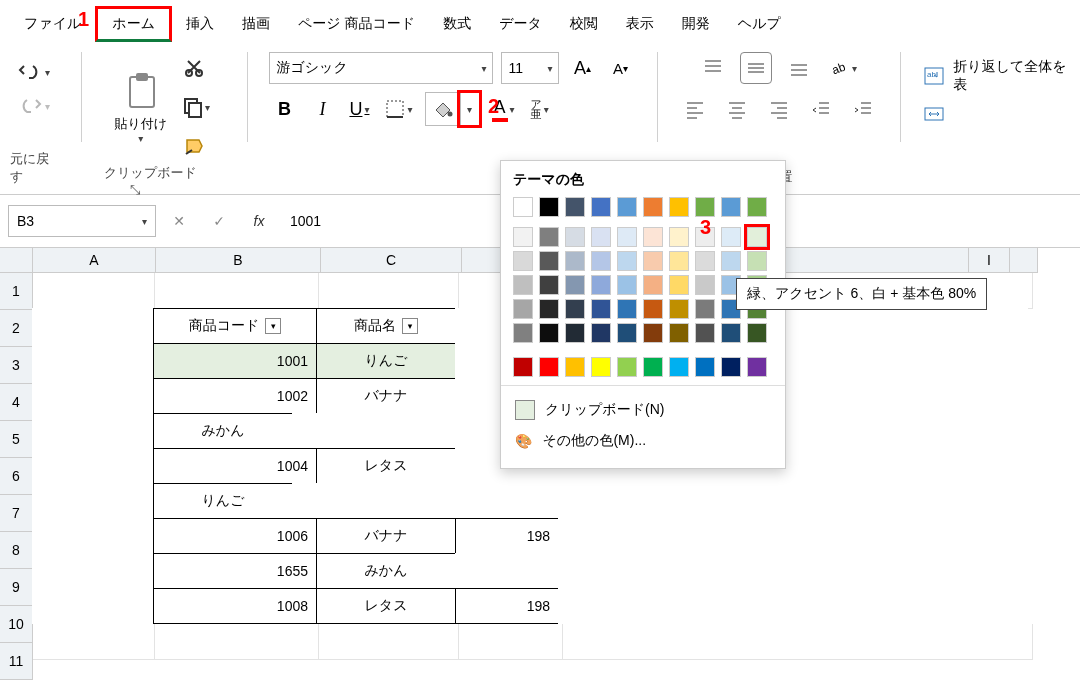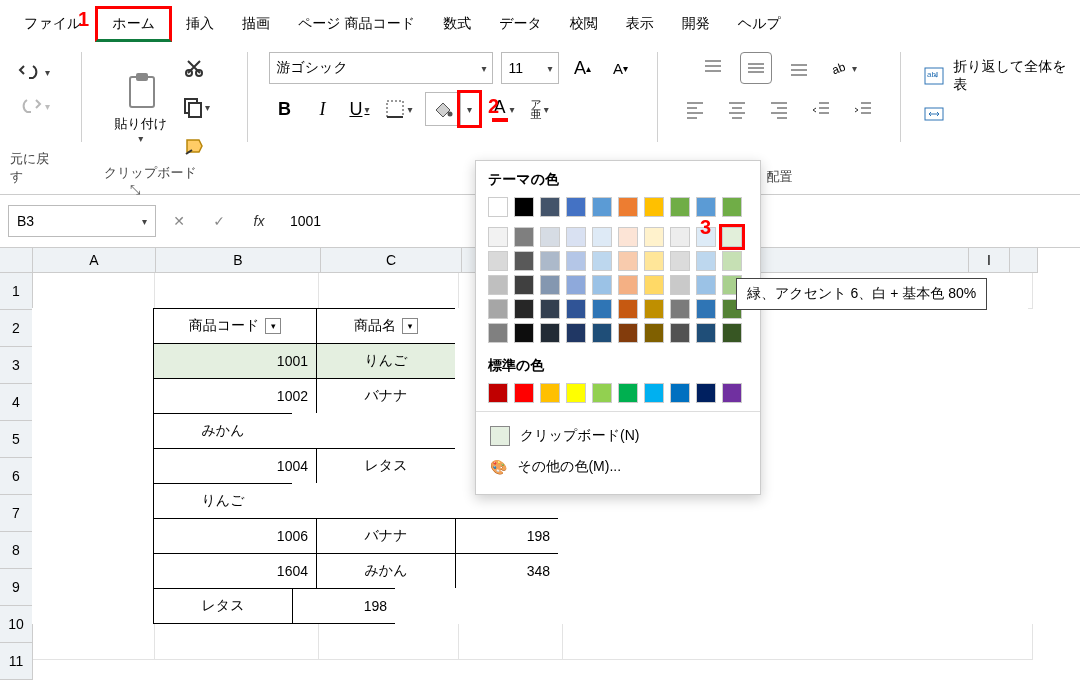--- a/index.html
+++ b/index.html
@@ -47,21 +47,21 @@
 .colhdrs{display:flex}
 .colhdr{height:24px;background:#eef2f5;border-right:1px solid #ccc;border-bottom:1px solid #ccc;display:flex;align-items:center;justify-content:center;font-size:14px}
 .cell{height:36px;border-right:1px solid #e3e3e3;border-bottom:1px solid #e3e3e3;display:flex;align-items:center;padding:0 8px;box-sizing:border-box;background:#fff}
 .grid-cols{display:flex;flex-direction:column}
 .row{display:flex}
 .wA{width:122px}.wB{width:164px}.wC{width:140px}.wD{width:104px}.wRest{width:470px}
 .tbl .cell{border:1px solid #000;margin:-1px 0 0 -1px;justify-content:flex-end}
 .tbl .hdr{justify-content:center;font-weight:normal;border:1px solid #000}
 .tbl .hdr .dd{margin-left:6px;border:1px solid #888;width:14px;height:14px;display:inline-flex;align-items:center;justify-content:center;font-size:9px}
 .sel{background:#e4efe0}
-.color-popup{position:absolute;left:475px;top:160px;width:260px;background:#fff;border:1px solid #ccc;box-shadow:0 4px 12px rgba(0,0,0,.2);padding:10px 12px 12px 12px;z-index:50}
+.color-popup{position:absolute;left:500px;top:160px;width:260px;background:#fff;border:1px solid #ccc;box-shadow:0 4px 12px rgba(0,0,0,.2);padding:10px 12px 12px 12px;z-index:50}
 .popup-title{font-weight:bold;margin-bottom:8px}
 .swatch-row{display:flex;gap:6px;margin-bottom:4px}
 .sw{width:18px;height:18px;border:1px solid #ccc}
 .sw.hover{outline:3px solid #ff0000}
 .callout.c3{position:absolute;left:700px;top:216px;z-index:60}
 .tooltip{position:absolute;left:736px;top:278px;background:#fff;border:1px solid #444;padding:6px 10px;font-size:14px;z-index:60}
 .popup-sep{height:1px;background:#ddd;margin:8px -12px}
 .popup-item{display:flex;gap:10px;align-items:center;padding:6px 2px}
 .nofill-sw{width:18px;height:18px;border:1px solid #888;background:#e4efe0}
 svg{overflow:visible}
@@ -371,27 +371,27 @@
       </div>
     <div class="row tbl">
         <div class="cell wA" style="border:none"></div>
         <div class="cell wB">1006</div>
         <div class="cell wC" style="justify-content:center">バナナ</div>
         <div class="cell wD">198</div>
         <div class="cell wRest" style="border:none"></div>
       </div>
     <div class="row tbl">
         <div class="cell wA" style="border:none"></div>
-        <div class="cell wB">1604</div>
+        <div class="cell wB">1655</div>
         <div class="cell wC" style="justify-content:center">みかん</div>
-        <div class="cell wD">348</div>
-        <div class="cell wRest" style="border:none"></div>
-      </div>
-    <div class="row tbl">
-        <div class="cell wA" style="border:none"></div>
+        <div class="cell wRest" style="border:none"></div>
+      </div>
+    <div class="row tbl">
+        <div class="cell wA" style="border:none"></div>
+        <div class="cell wB">1008</div>
         <div class="cell wC" style="justify-content:center">レタス</div>
         <div class="cell wD">198</div>
         <div class="cell wRest" style="border:none"></div>
       </div>
 
     <div class="row">
         <div class="cell wA"></div>
         <div class="cell wB"></div>
         <div class="cell wC"></div>
         <div class="cell wD"></div>
@@ -471,21 +471,20 @@
         <span class="sw" style="background: rgb(32, 55, 100);"></span>
         <span class="sw" style="background: rgb(31, 78, 120);"></span>
         <span class="sw" style="background: rgb(131, 60, 12);"></span>
         <span class="sw" style="background: rgb(128, 96, 0);"></span>
         <span class="sw" style="background: rgb(82, 82, 82);"></span>
         <span class="sw" style="background: rgb(31, 78, 120);"></span>
         <span class="sw" style="background: rgb(55, 86, 35);"></span>
       </div>
     </div>
   <div style="height:10px"></div>
-  <div class="popup-title">標準の色</div>
   <div id="standard-row" class="swatch-row">
       <span class="sw" style="background: rgb(192, 0, 0);"></span>
       <span class="sw" style="background: rgb(255, 0, 0);"></span>
       <span class="sw" style="background: rgb(255, 192, 0);"></span>
       <span class="sw" style="background: rgb(255, 255, 0);"></span>
       <span class="sw" style="background: rgb(146, 208, 80);"></span>
       <span class="sw" style="background: rgb(0, 176, 80);"></span>
       <span class="sw" style="background: rgb(0, 176, 240);"></span>
       <span class="sw" style="background: rgb(0, 112, 192);"></span>
       <span class="sw" style="background: rgb(0, 32, 96);"></span>

